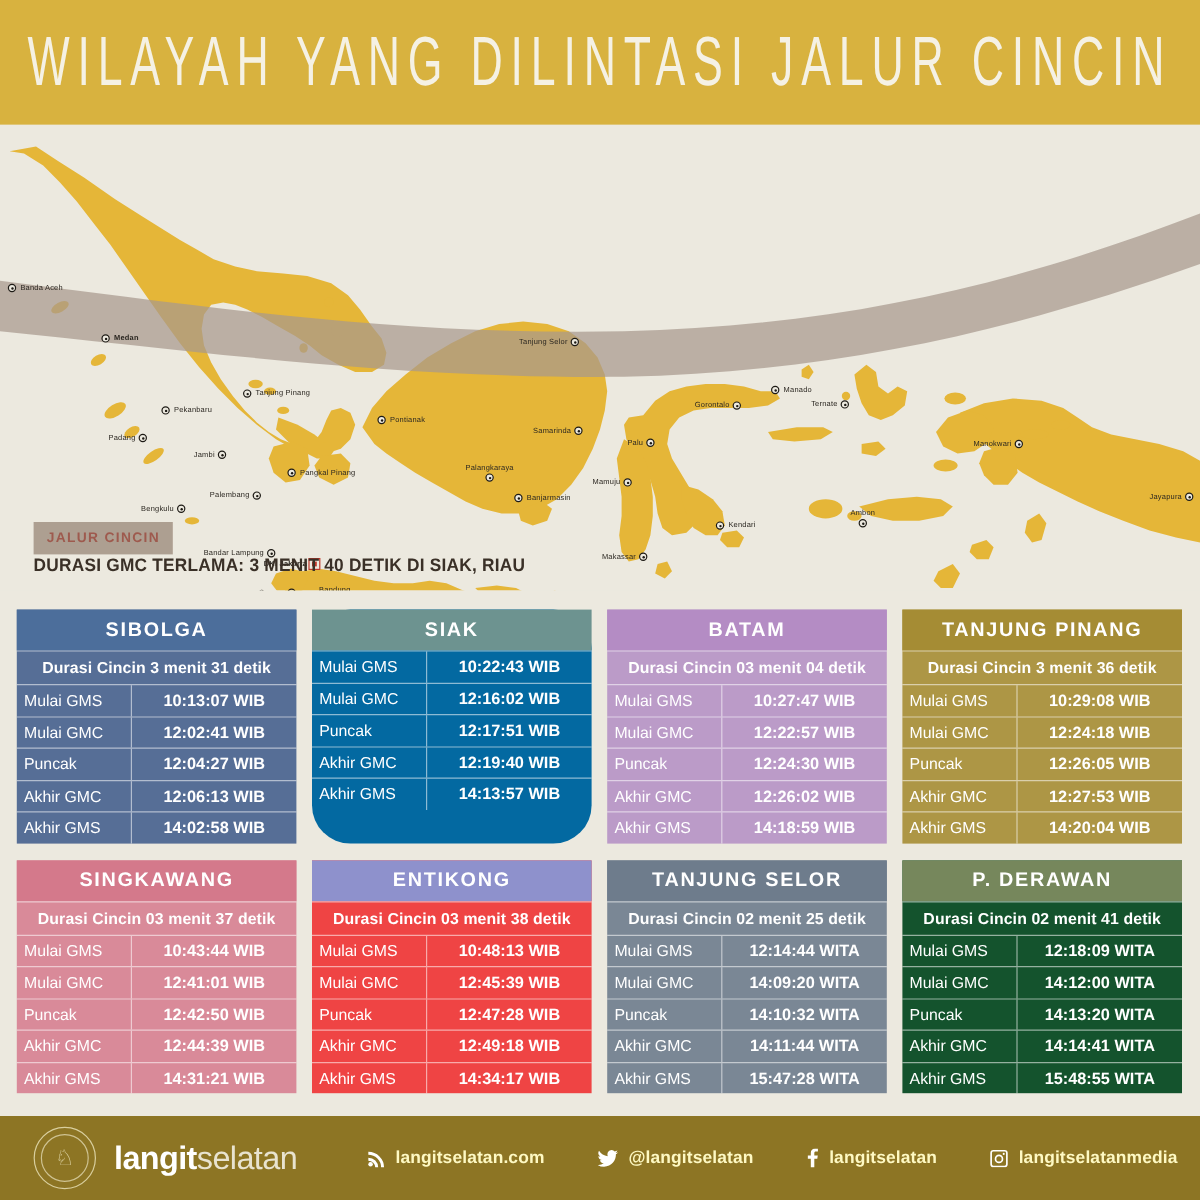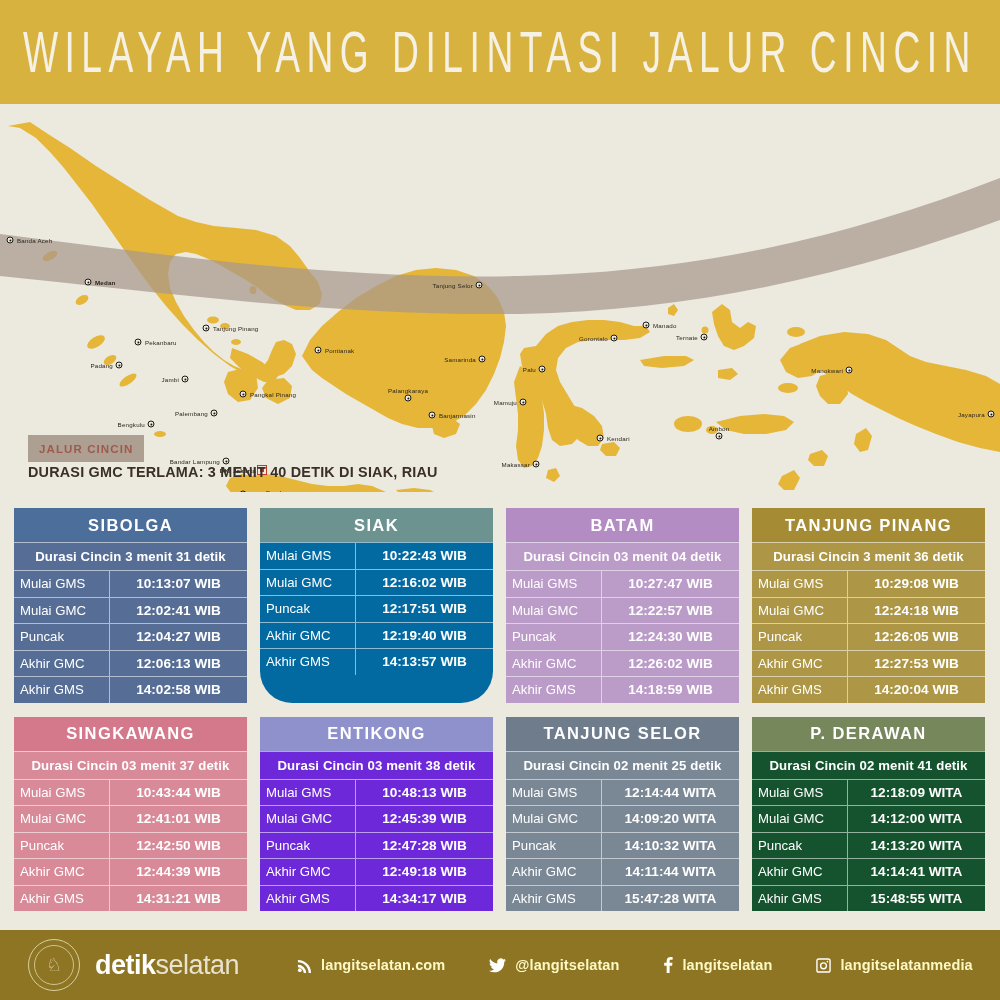--- a/index.html
+++ b/index.html
@@ -403,21 +403,21 @@
         </div>
         <div class="row">
           <div class="lbl">Akhir GMC</div>
           <div class="val">12:44:39 WIB</div>
         </div>
         <div class="row">
           <div class="lbl">Akhir GMS</div>
           <div class="val">14:31:21 WIB</div>
         </div>
       </div>
-      <div class="card" style="background: #6d28d9;">
+      <div class="card" style="background: #ef4444;">
         <div class="hdr" style="background: rgb(142, 145, 204);">ENTIKONG</div>
         <div class="sub">Durasi Cincin 03 menit 38 detik</div>
         <div class="row">
           <div class="lbl">Mulai GMS</div>
           <div class="val">10:48:13 WIB</div>
         </div>
         <div class="row">
           <div class="lbl">Mulai GMC</div>
           <div class="val">12:45:39 WIB</div>
         </div>
@@ -485,21 +485,21 @@
     </div>
 
   <div class="footer">
     <div class="brandwrap">
       <div class="seal">
         <div class="inner">
           <div class="glyph">♘</div>
         </div>
       </div>
       <div class="brandtext">
-        <span class="b1">detik</span><span class="b2">selatan</span>
+        <span class="b1">langit</span><span class="b2">selatan</span>
       </div>
     </div>
     <div class="social" id="sociallist">
         <div class="item">
           <span class="ic">
             <svg width="15" height="15" viewBox="0 0 16 16" fill="#fff">
               <circle cx="3" cy="13" r="2"></circle>
               <path d="M1 7.2v2.6a6.2 6.2 0 0 1 6.2 6.2h2.6A8.8 8.8 0 0 0 1 7.2z"></path>
               <path d="M1 2v2.6A11.4 11.4 0 0 1 12.4 16H15A14 14 0 0 0 1 2z"></path>
             </svg>

